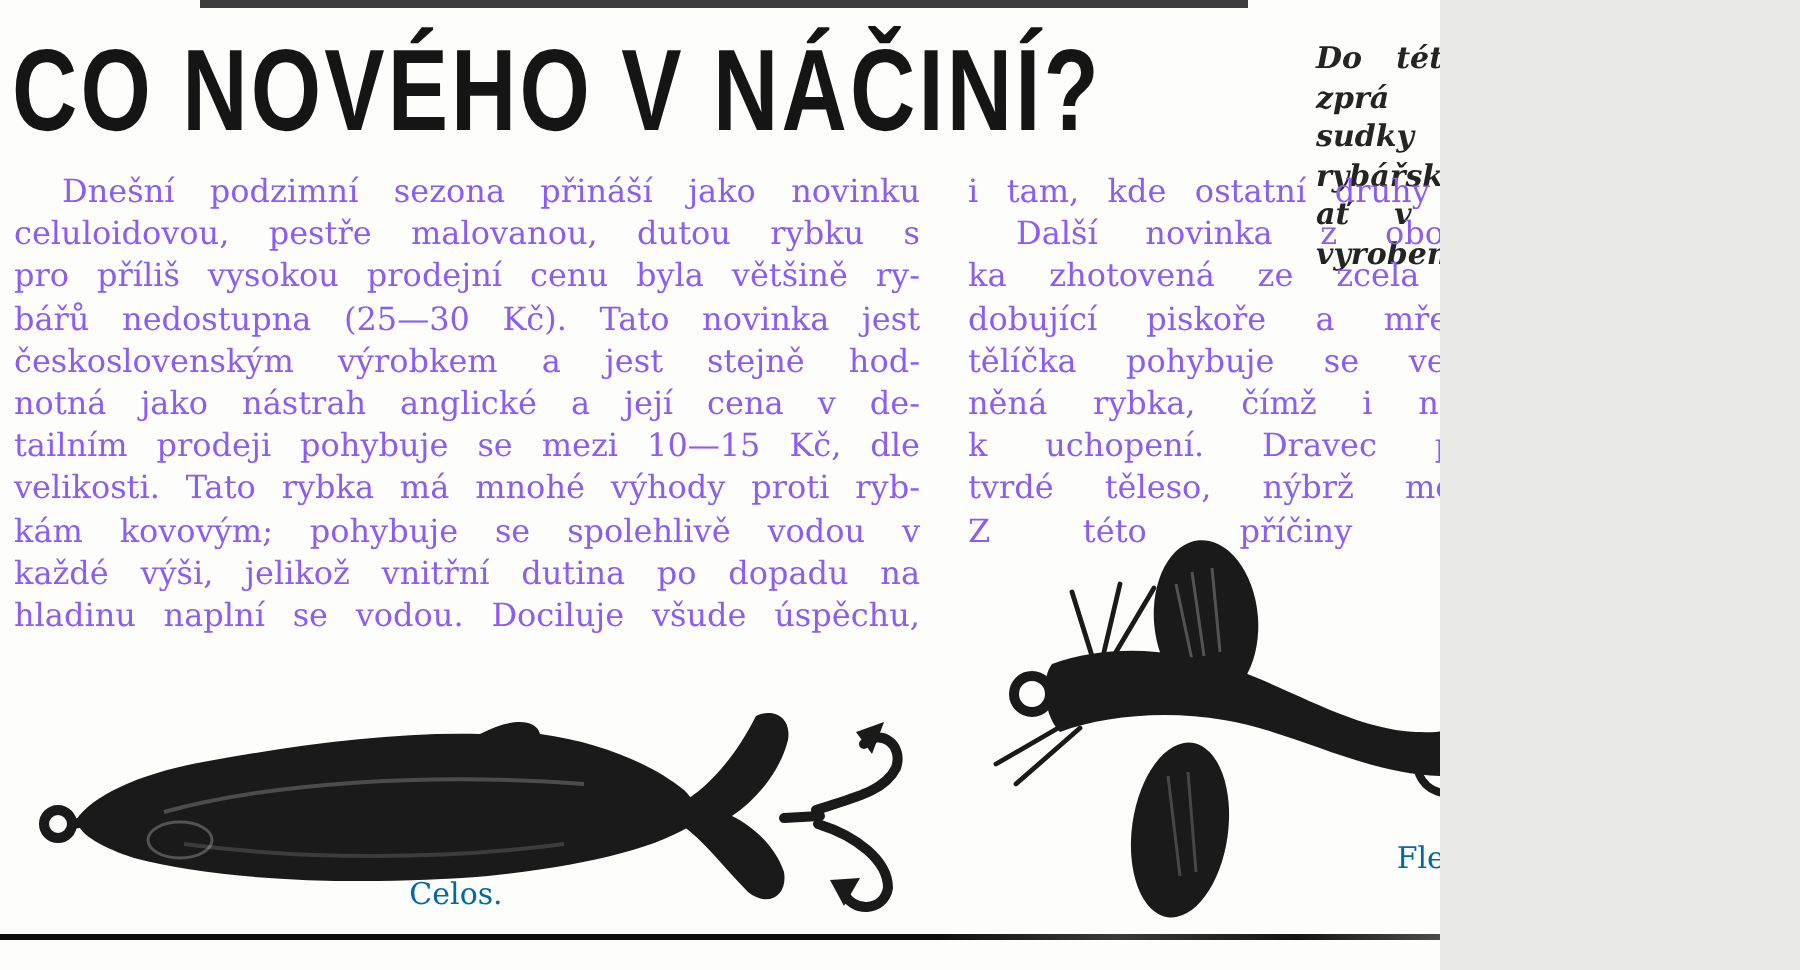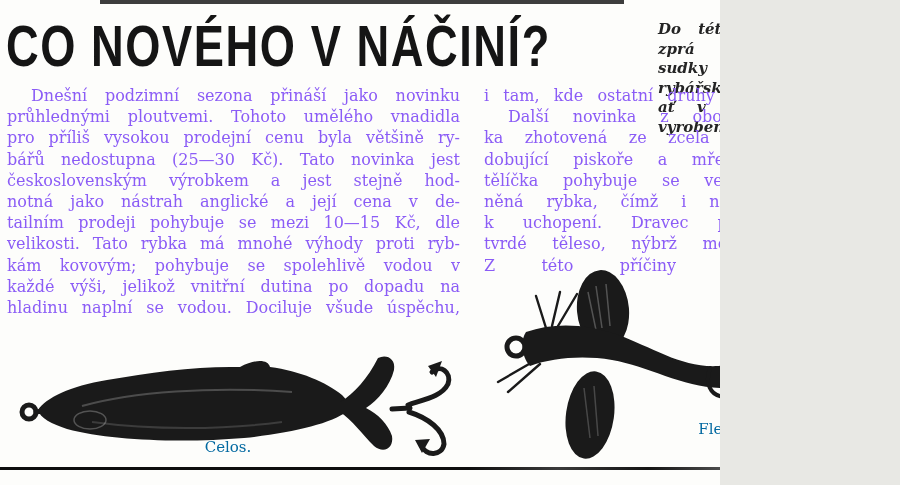--- a/index.html
+++ b/index.html
@@ -52,21 +52,21 @@
   <div class="title">CO NOVÉHO V NÁČINÍ?</div>
 
   <div class="notice">
     <div class="tl">Do této rubriky přijímáme zprá</div>
     <div class="tl">sudky o každém novém rybářském</div>
     <div class="tl">ať v továrně neb doma vyrobeném</div>
   </div>
 
   <div class="col col-left">
     <div class="tl indent">Dnešní podzimní sezona přináší jako novinku</div>
-    <div class="tl">průhlednými ploutvemi. Tohoto umělého vnadidla</div>
+    <div class="tl">celuloidovou, pestře malovanou, dutou rybku s</div>
     <div class="tl">pro příliš vysokou prodejní cenu byla většině ry-</div>
     <div class="tl">bářů nedostupna (25—30 Kč). Tato novinka jest</div>
     <div class="tl">československým výrobkem a jest stejně hod-</div>
     <div class="tl">notná jako nástrah anglické a její cena v de-</div>
     <div class="tl">tailním prodeji pohybuje se mezi 10—15 Kč, dle</div>
     <div class="tl">velikosti. Tato rybka má mnohé výhody proti ryb-</div>
     <div class="tl">kám kovovým; pohybuje se spolehlivě vodou v</div>
     <div class="tl">každé výši, jelikož vnitřní dutina po dopadu na</div>
     <div class="tl">hladinu naplní se vodou. Dociluje všude úspěchu,</div>
   </div>

